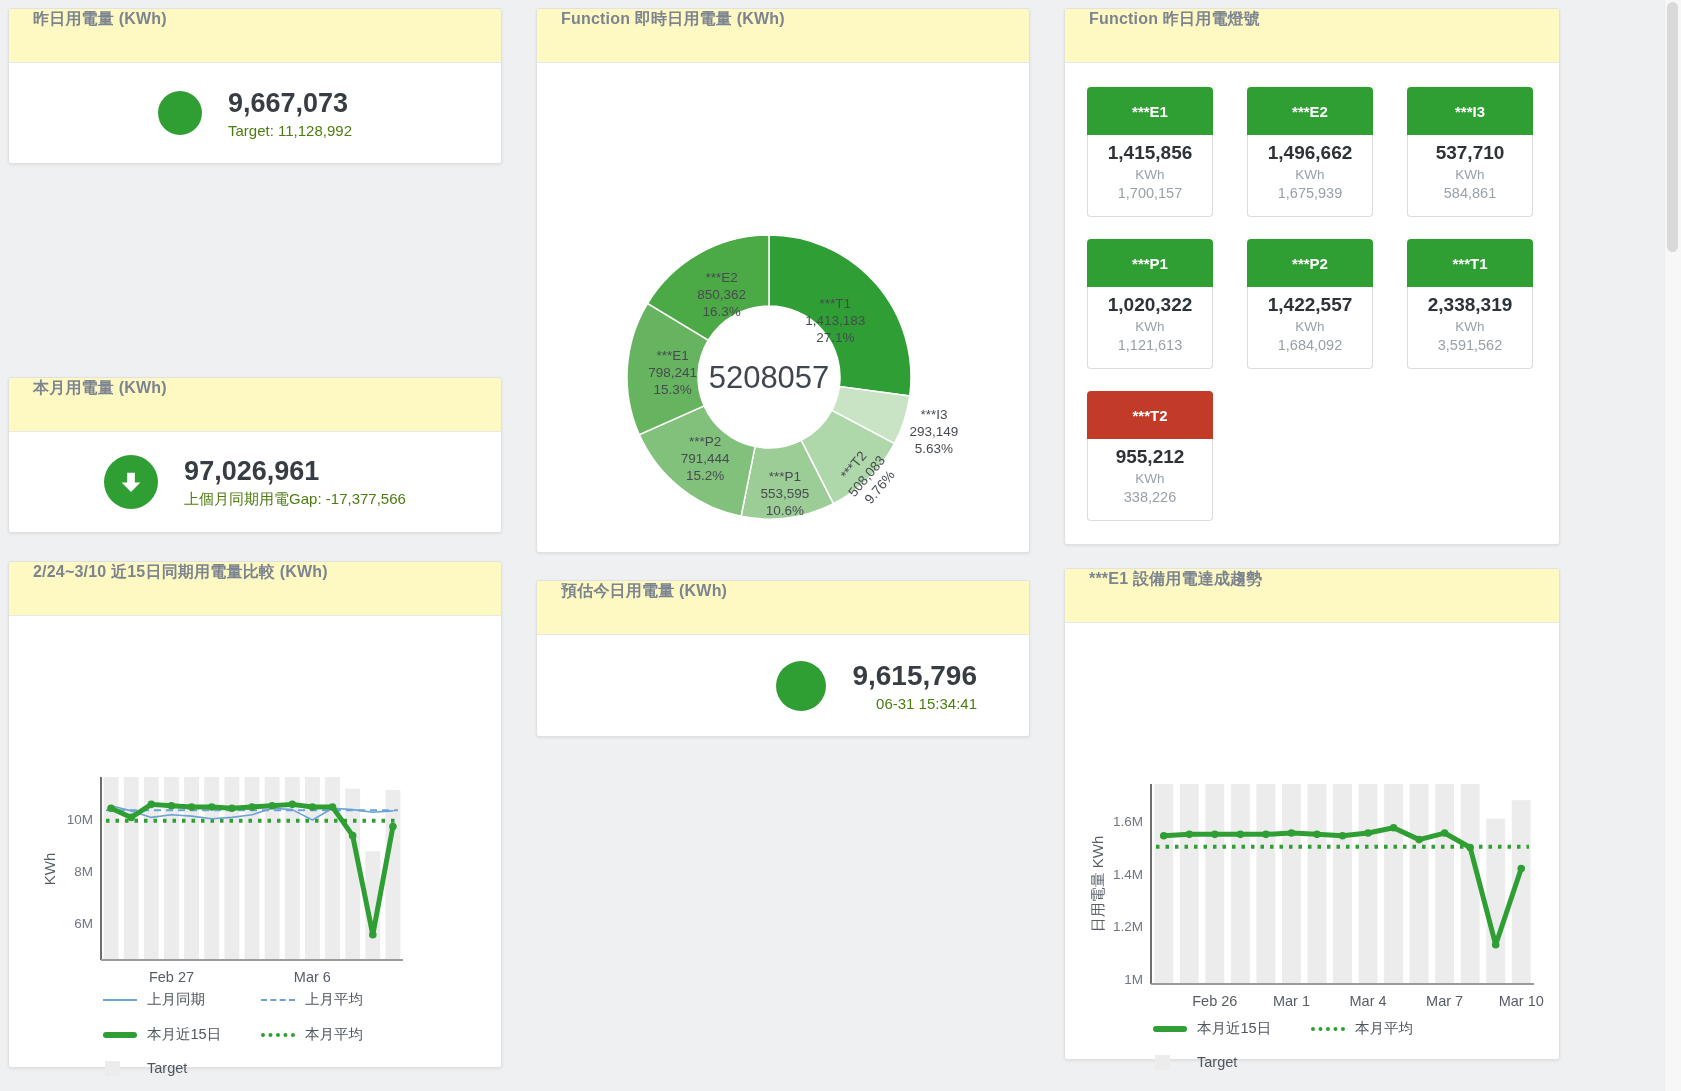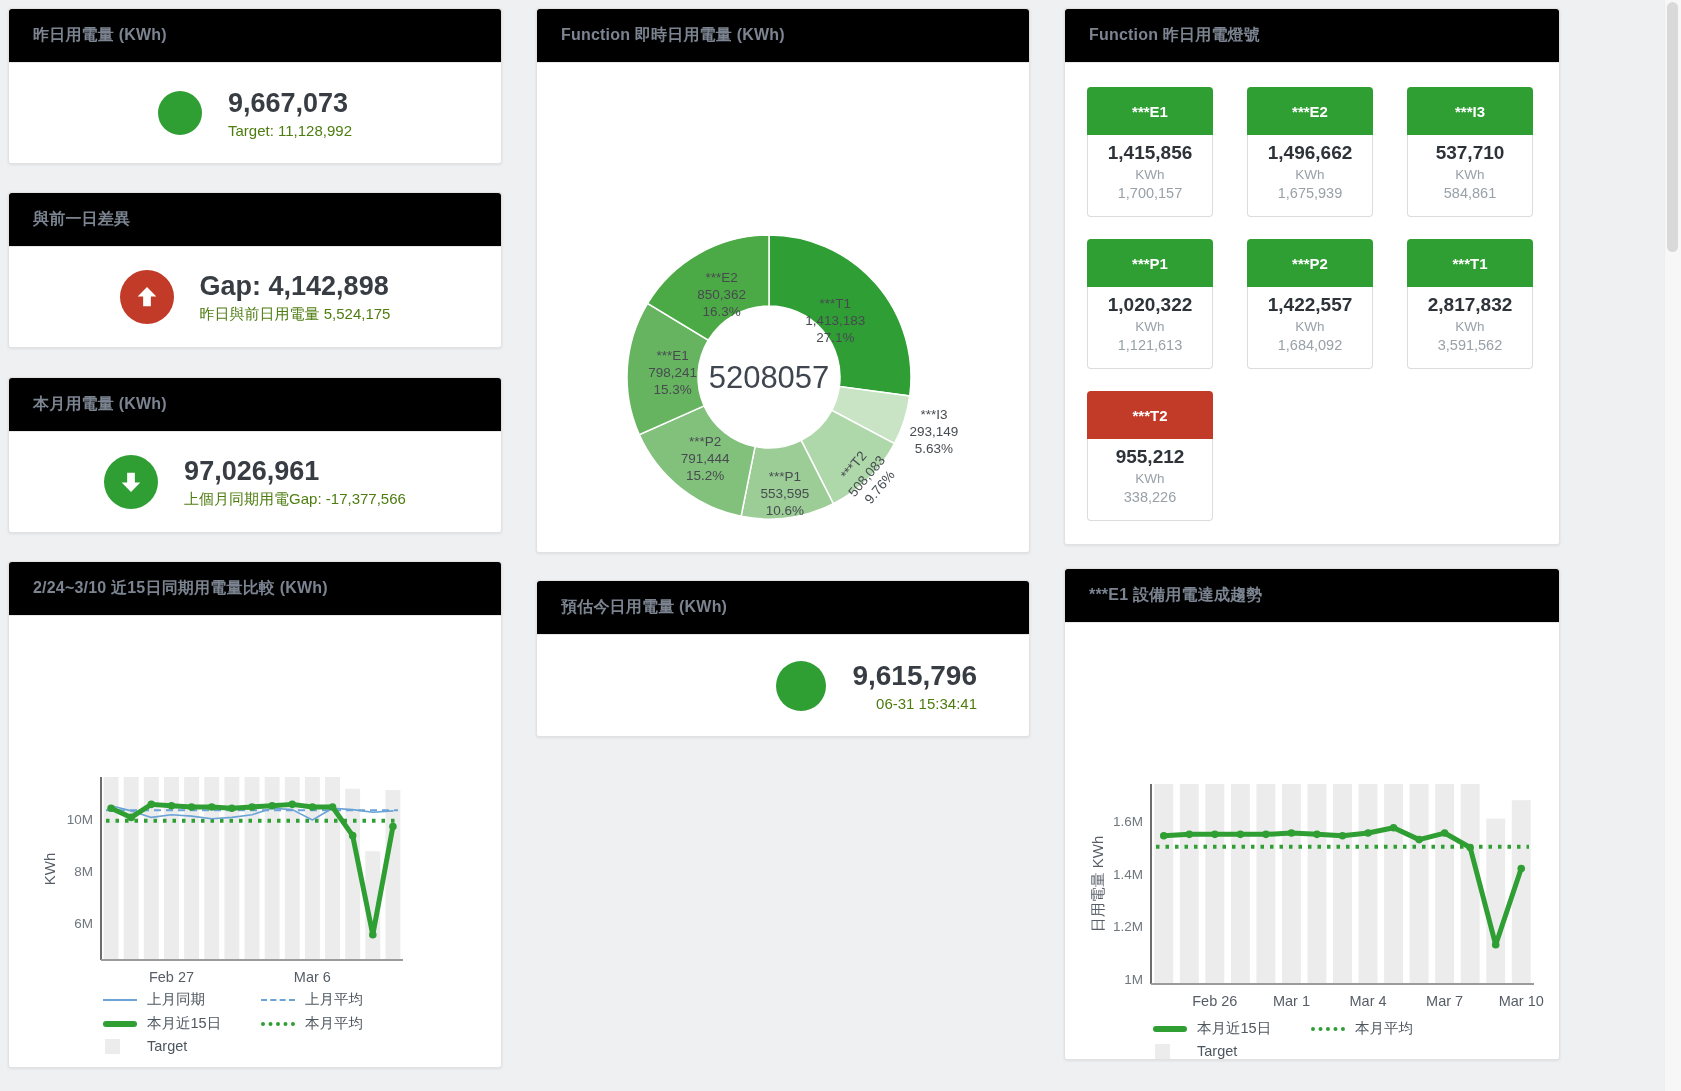--- a/index.html
+++ b/index.html
@@ -1,20 +1,20 @@
 <!DOCTYPE html>
 <html><head>
 <meta charset="utf-8">
 <style>
   html,body{margin:0;padding:0;background:#eff0f1;font-family:"Liberation Sans","DejaVu Sans",sans-serif;}
   .canvas{position:relative;width:1681px;height:1091px;background:#eff0f1;overflow:hidden;}
   .card{position:absolute;background:#fff;border:1px solid #e1e1e1;border-radius:3px;
         box-shadow:0 1px 3px rgba(0,0,0,.08);box-sizing:border-box;}
-  .card-h{height:54px;background:#000000;border-bottom:1px solid #e8e8e8;border-radius:3px 3px 0 0;
-          display:flex;align-items:center;padding:0 24px;box-sizing:border-box;}
+  .card-h{height:54px;background:#fef9c3;border-bottom:1px solid #e8e8e8;border-radius:3px 3px 0 0;
+          display:flex;padding:0 24px;box-sizing:border-box;}
   .card-title{font-size:16px;font-weight:bold;color:#7b8490;letter-spacing:.2px;}
   .stat-row{display:flex;align-items:center;justify-content:center;height:calc(100% - 54px);gap:26px;}
   .stat .v{font-size:27px;font-weight:bold;color:#383d44;}
   .stat .s{font-size:15px;color:#4d7c0f;margin-top:3px;}
   .dot{border-radius:50%;display:inline-flex;align-items:center;justify-content:center;flex:0 0 auto;}
   .dot.green{background:#2f9e33;}
   .dot.red{background:#c13b28;}
   .d44{width:44px;height:44px;} .d50{width:50px;height:50px;} .d54{width:54px;height:54px;}
   .flip{transform:rotate(180deg);}
   svg{display:block;font-family:"Liberation Sans","DejaVu Sans",sans-serif;}
@@ -24,21 +24,21 @@
   .tile{width:126px;}
   .tile-h{height:48px;border-radius:4px 4px 0 0;display:flex;align-items:center;justify-content:center;
           color:#fff;font-size:15px;font-weight:bold;}
   .tile-h.green{background:#2f9e33;} .tile-h.red{background:#c13b28;}
   .tile-b{background:#fff;border:1px solid #dcdcdc;border-top:none;border-radius:0 0 4px 4px;
           text-align:center;padding:7px 0 15px 0;}
   .tile-v{font-size:19px;font-weight:bold;color:#2d3339;}
   .tile-u{font-size:13.5px;color:#98a1a8;margin-top:3px;}
   .tile-t{font-size:14.5px;color:#98a1a8;margin-top:3px;}
   
-  .legend{position:absolute;display:grid;grid-template-columns:158px 170px;row-gap:5px;}
+  .legend{position:absolute;display:grid;grid-template-columns:158px 170px;row-gap:16px;}
   .lg-item{display:flex;align-items:center;font-size:14.5px;color:#4e565e;white-space:nowrap;}
   .sw{display:inline-block;width:34px;margin-right:10px;flex:0 0 auto;}
   .sw.blue-line{border-top:2px solid #6ba3d6;}
   .sw.blue-dash{border-top:2px dashed #6ba3d6;}
   .sw.green-line{height:6px;background:#2f9e33;border-radius:3px;}
   .sw.green-dot{border-top:4px dotted #2f9e33;}
   .sw.gray-box{width:15px;height:15px;background:#ececec;margin-left:2px;margin-right:27px;}
   
   .scrollbar{position:absolute;right:0;top:0;width:16px;height:1091px;background:#f7f7f7;border-left:1px solid #ededed;}
   .scroll-thumb{position:absolute;left:2px;top:2px;width:11px;height:250px;background:#d9d9d9;border-radius:6px;}
@@ -54,36 +54,20 @@
     </header>
     <div class="stat-row">
       <span class="dot green d44"></span>
       <div class="stat">
         <div class="v">9,667,073</div>
         <div class="s">Target: 11,128,992</div>
       </div>
     </div>
   </section>
 
-  <section class="card" style="left:8px;top:192px;width:494px;height:156px">
-    <header class="card-h">
-      <span class="card-title">與前一日差異</span>
-    </header>
-    <div class="stat-row">
-      <span class="dot red d54">
-        <svg viewBox="0 0 24 24" width="28" height="28">
-            <path d="M12 3.5 L20 11.5 H15.3 V20 H8.7 V11.5 H4 Z" fill="#ffffff"></path>
-          </svg>
-      </span>
-      <div class="stat">
-        <div class="v">Gap: 4,142,898</div>
-        <div class="s">昨日與前日用電量 5,524,175</div>
-      </div>
-    </div>
-  </section>
 
   <section class="card" style="left:8px;top:377px;width:494px;height:156px">
     <header class="card-h">
       <span class="card-title">本月用電量 (KWh)</span>
     </header>
     <div class="stat-row">
       <span class="dot green d54">
         <svg class="flip" viewBox="0 0 24 24" width="28" height="28">
             <path d="M12 3.5 L20 11.5 H15.3 V20 H8.7 V11.5 H4 Z" fill="#ffffff"></path>
           </svg>
@@ -249,21 +233,21 @@
     <div class="tile-b">
       <div class="tile-v">1,422,557</div>
       <div class="tile-u">KWh</div>
       <div class="tile-t">1,684,092</div>
     </div>
   </div>
 
   <div class="tile">
     <div class="tile-h green">***T1</div>
     <div class="tile-b">
-      <div class="tile-v">2,817,832</div>
+      <div class="tile-v">2,338,319</div>
       <div class="tile-u">KWh</div>
       <div class="tile-t">3,591,562</div>
     </div>
   </div>
 
   <div class="tile">
     <div class="tile-h red">***T2</div>
     <div class="tile-b">
       <div class="tile-v">955,212</div>
       <div class="tile-u">KWh</div>

